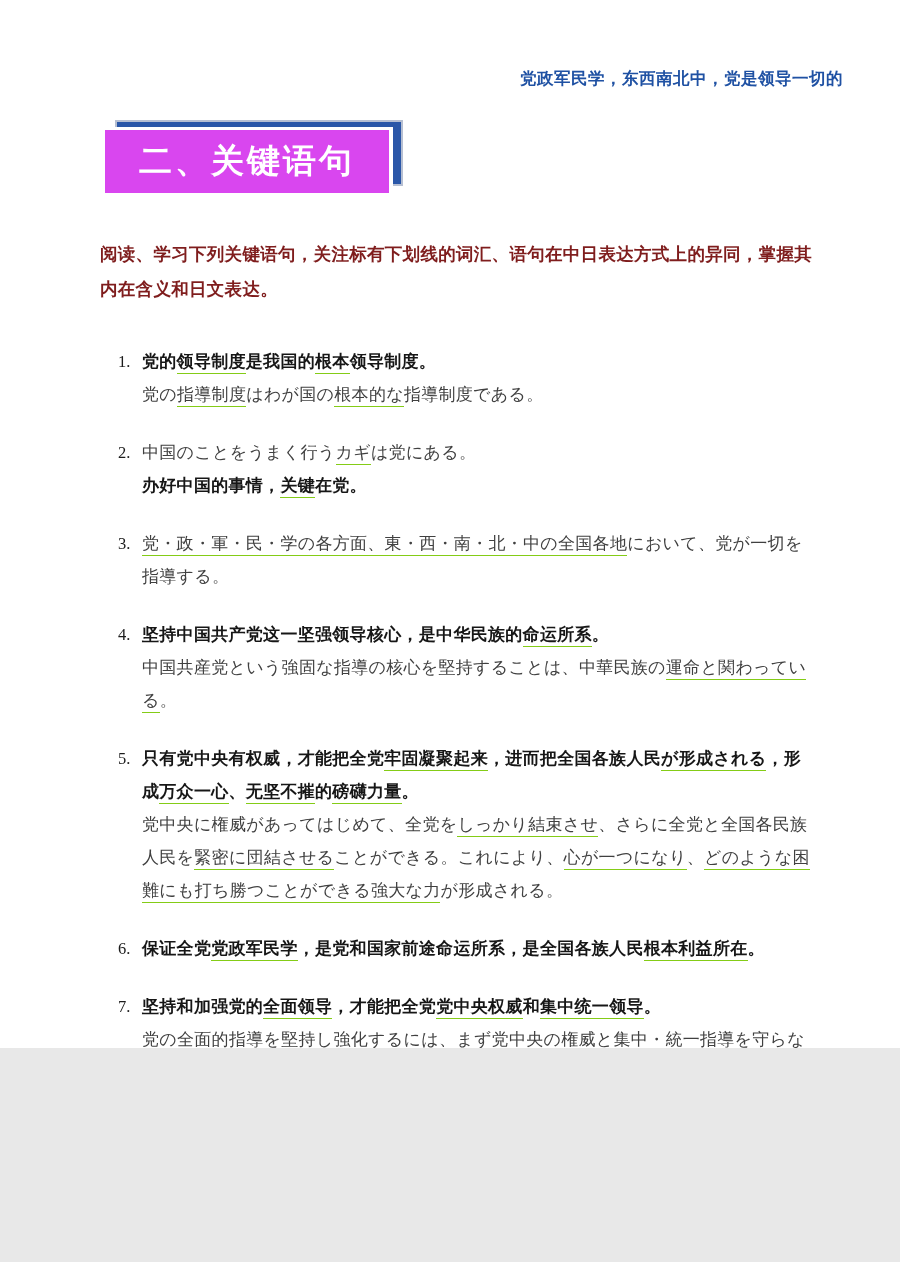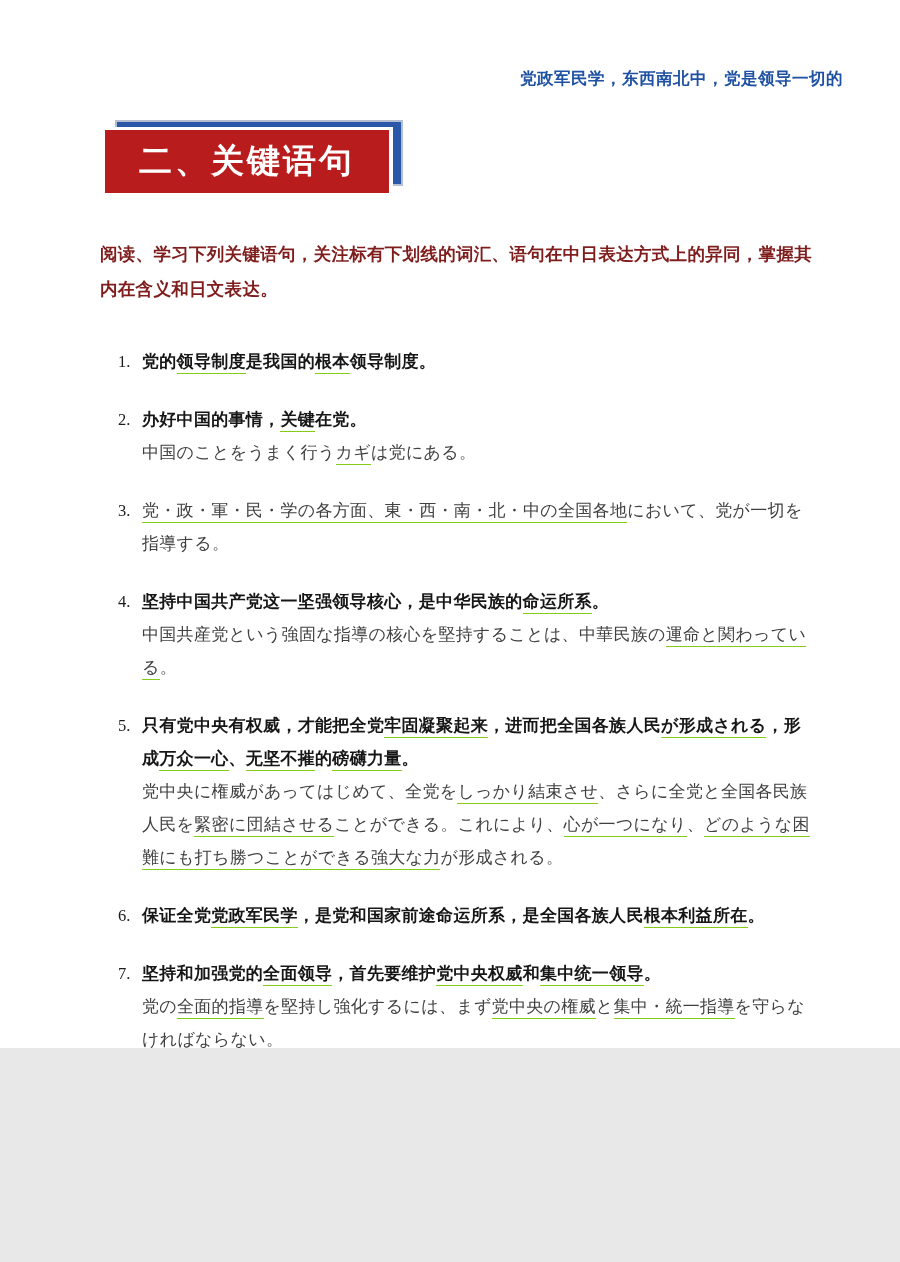--- a/index.html
+++ b/index.html
@@ -41,21 +41,21 @@
     width: 100%;
     height: 100%;
     background: #2a57a8;
     border: 2px solid #b6bfd2;
   }
   .banner {
     position: absolute;
     left: 0; top: 0;
     width: 100%;
     height: 100%;
-    background: #b91c1c;
+    background: #d946ef;
     border-top: 3px solid #ffffff;
     border-right: 4px solid #ffffff;
     display: flex;
     align-items: center;
     justify-content: center;
     text-align: right;
   }
   .banner span {
     font-family: "Liberation Sans", "DejaVu Sans", sans-serif;
     font-weight: bold;
@@ -133,27 +133,28 @@
   </div>
 
   <div class="content">
     <p class="instruction">阅读、学习下列关键语句，关注标有下划线的词汇、语句在中日表达方式上的异同，掌握其内在含义和日文表达。</p>
 
     <div class="sentence-list">
         <div class="item">
           <span class="num">1.</span>
           <div class="lines">
             <p class="line cn"><span>党的</span><span class="u">领导制度</span><span>是我国的</span><span class="u">根本</span><span>领导制度。</span></p>
+            <p class="line jp"><span>党の</span><span class="u">指導制度</span><span>はわが国の</span><span class="u">根本的な</span><span>指導制度である。</span></p>
           </div>
         </div>
         <div class="item">
           <span class="num">2.</span>
           <div class="lines">
+            <p class="line jp"><span>中国のことをうまく行う</span><span class="u">カギ</span><span>は党にある。</span></p>
             <p class="line cn"><span>办好中国的事情，</span><span class="u">关键</span><span>在党。</span></p>
-            <p class="line jp"><span>中国のことをうまく行う</span><span class="u">カギ</span><span>は党にある。</span></p>
           </div>
         </div>
         <div class="item">
           <span class="num">3.</span>
           <div class="lines">
             <p class="line jp"><span class="u">党・政・軍・民・学の各方面、東・西・南・北・中の全国各地</span><span>において、党が一切を指導する。</span></p>
           </div>
         </div>
         <div class="item">
           <span class="num">4.</span>
@@ -171,21 +172,21 @@
         </div>
         <div class="item">
           <span class="num">6.</span>
           <div class="lines">
             <p class="line cn"><span>保证全党</span><span class="u">党政军民学</span><span>，是党和国家前途命运所系，是全国各族人民</span><span class="u">根本利益所在</span><span>。</span></p>
           </div>
         </div>
         <div class="item">
           <span class="num">7.</span>
           <div class="lines">
-            <p class="line cn"><span>坚持和加强党的</span><span class="u">全面领导</span><span>，首先要维护</span><span class="u">党中央权威</span><span>和</span><span class="u">集中统一领导</span><span>。</span></p>
+            <p class="line cn"><span>坚持和加强党的</span><span class="u">全面领导</span><span>，才能把全党</span><span class="u">党中央权威</span><span>和</span><span class="u">集中统一领导</span><span>。</span></p>
             <p class="line jp"><span>党の</span><span class="u">全面的指導</span><span>を堅持し強化するには、まず</span><span class="u">党中央の権威</span><span>と</span><span class="u">集中・統一指導</span><span>を守らなければならない。</span></p>
           </div>
         </div>
       </div>
   </div>
 
   <div class="page-num-wrap">
     <span>11</span>
     <div class="page-rule"></div>
   </div>

